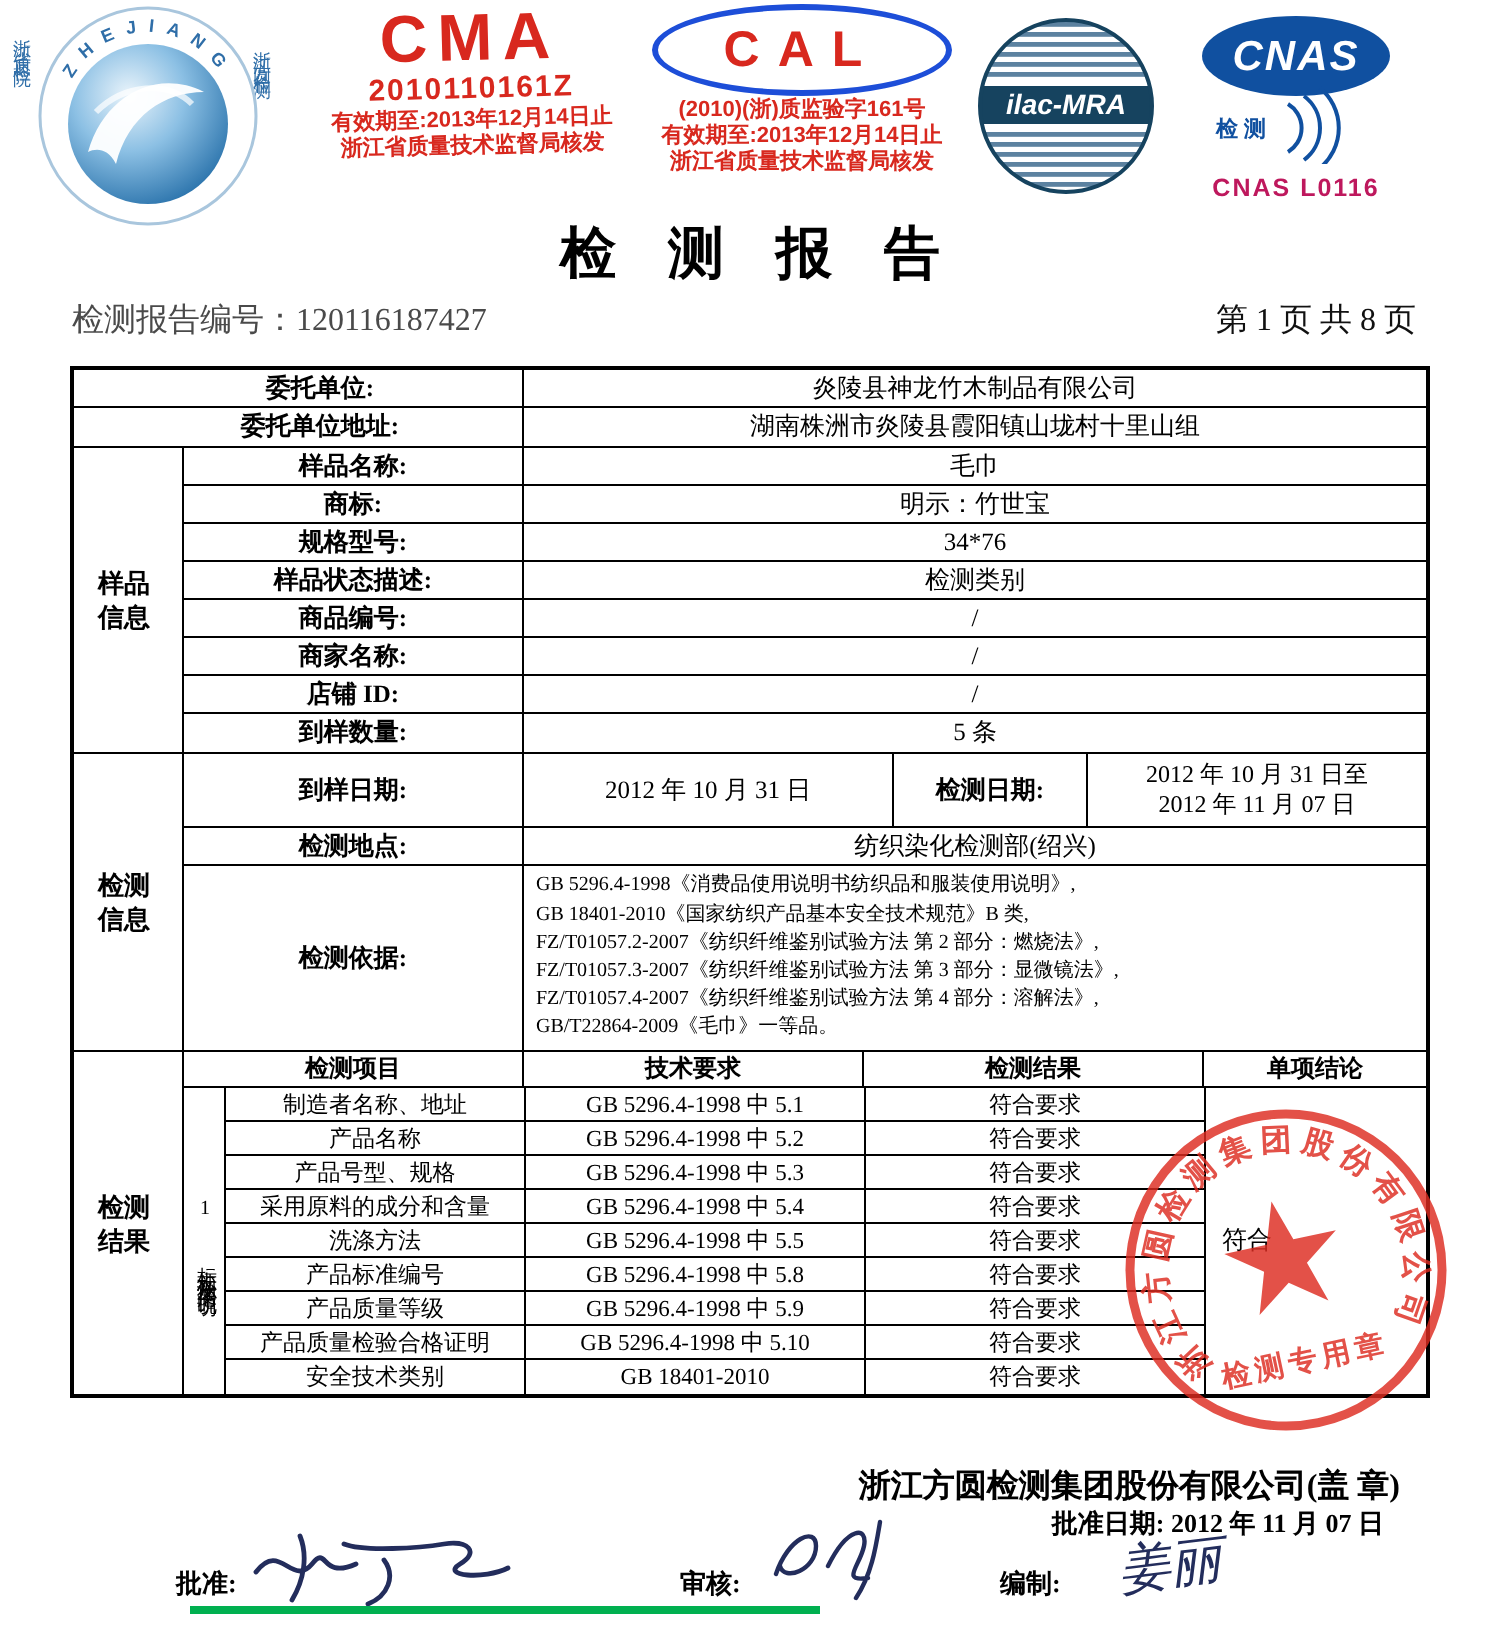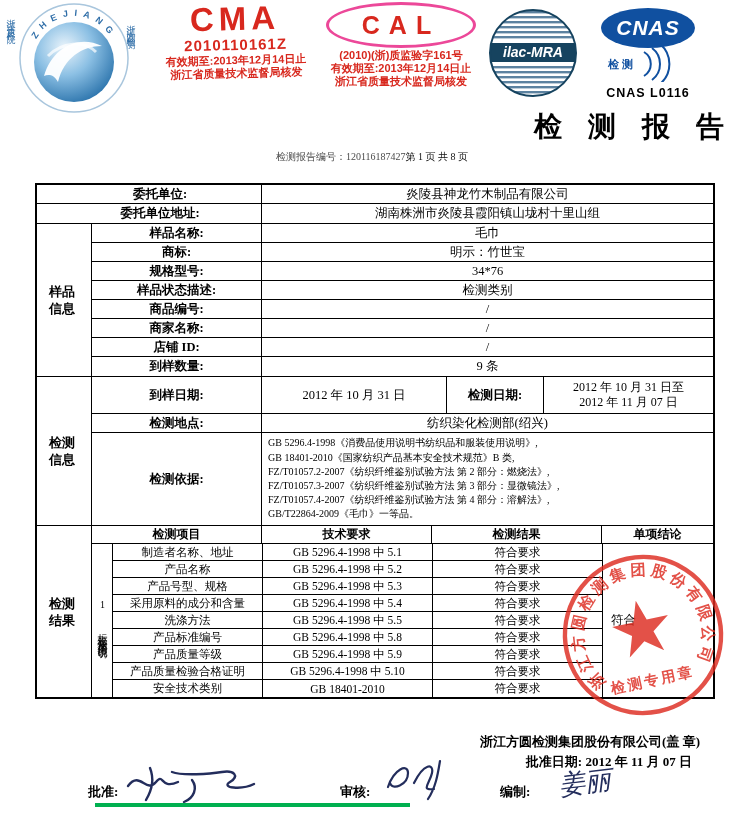--- a/index.html
+++ b/index.html
@@ -10,33 +10,33 @@
   .vtext{position:absolute;writing-mode:vertical-rl;text-orientation:upright;
          font-family:"Liberation Sans",sans-serif;font-size:9px;color:#2f6ea8;letter-spacing:3px;}
   .seal-blue{position:absolute;left:16px;top:0;}
   .stamp-red{position:absolute;color:#d8281e;font-family:"Liberation Sans",sans-serif;
              text-align:center;font-weight:bold;}
   .cma{left:158px;top:2px;width:155px;transform:rotate(-1.5deg);}
   .cma .logo{font-size:33px;line-height:34px;letter-spacing:5px;font-weight:800;}
   .cma .code{font-size:15px;line-height:18px;letter-spacing:1px;}
   .cma .small{font-size:11px;line-height:13px;}
   .cal{left:316px;top:2px;width:170px;}
-  .cal .oval{width:150px;height:46px;margin:0 auto 1px;border:3px solid #ec4899;border-radius:50%;
+  .cal .oval{width:150px;height:46px;margin:0 auto 1px;border:3px solid #1d4ed8;border-radius:50%;
              display:flex;align-items:center;justify-content:center;font-size:25px;letter-spacing:9px;font-weight:800;}
   .cal .small{font-size:11px;line-height:13px;}
   .ilac{position:absolute;left:486px;top:6px;}
   .cnas{position:absolute;left:592px;top:4px;width:112px;text-align:center;}
-  .cnas-code{font-family:"Liberation Sans",sans-serif;font-weight:bold;color:#000000;
+  .cnas-code{font-family:"Liberation Sans",sans-serif;font-weight:bold;color:#be185d;
              font-size:12.5px;letter-spacing:1px;margin-top:0;text-align:center;}
 
   
-  .title{position:absolute;left:0;top:108px;width:100%;text-align:right;
+  .title{position:absolute;left:0;top:108px;width:100%;text-align:center;
          font-size:28px;font-weight:bold;letter-spacing:26px;padding-left:26px;box-sizing:border-box;}
-  .numline{position:absolute;left:36px;right:42px;top:150px;display:flex;justify-content:center;
-           font-size:10px;}
+  .numline{position:absolute;left:36px;right:42px;top:150px;display:flex;justify-content:space-between;
+           font-size:16px;}
   .numline .left{color:#4a4a4a;}
   .numline .right{color:#111;}
 
   
   *{box-sizing:border-box;}
   .tbl{position:absolute;left:35px;top:183px;width:680px;border:2px solid #000;font-size:12.5px;}
   .sec{display:flex;border-bottom:1px solid #000;}
   .sec:last-child{border-bottom:none;}
   .sec.plain{flex-direction:column;}
   .side{flex:0 0 55px;border-right:1px solid #000;display:flex;align-items:center;justify-content:center;
@@ -65,21 +65,21 @@
   .rrows .trow:last-child{border-bottom:none;}
   .rrows .cell{border-right:1px solid #000;}
   .rrows .cell:last-child{border-right:1px solid #000;}
   .ccol{flex:1;display:flex;align-items:center;padding-left:8px;font-size:12.5px;}
 
   
   .red-stamp{position:absolute;left:558px;top:550px;opacity:.82;pointer-events:none;
              font-family:"Liberation Sans",sans-serif;}
 
   
-  .f-company{position:absolute;right:50px;top:733px;font-size:13px;font-weight:bold;}
+  .f-company{position:absolute;right:50px;top:733px;font-size:16px;font-weight:bold;}
   .f-date{position:absolute;right:58px;top:753px;font-size:13px;font-weight:bold;}
   .sig-label{position:absolute;font-size:13px;font-weight:bold;}
   .sig{position:absolute;}
   .greenline{position:absolute;left:95px;top:803px;width:315px;height:4px;background:#00b050;}
 </style>
 </head>
 <body>
 
 <div class="page">
 
@@ -197,21 +197,21 @@
         <div class="trow">
           <div class="cell lab w170">商家名称:</div>
           <div class="cell fx">/</div>
         </div>
         <div class="trow">
           <div class="cell lab w170">店铺 ID:</div>
           <div class="cell fx">/</div>
         </div>
         <div class="trow">
           <div class="cell lab w170">到样数量:</div>
-          <div class="cell fx">9 条</div>
+          <div class="cell fx">5 条</div>
         </div>
       </div>
     </div>
 
     <div class="sec">
       <div class="side">
         <span class="wrap">检测信息</span>
       </div>
       <div class="rows">
         <div class="trow h37">

